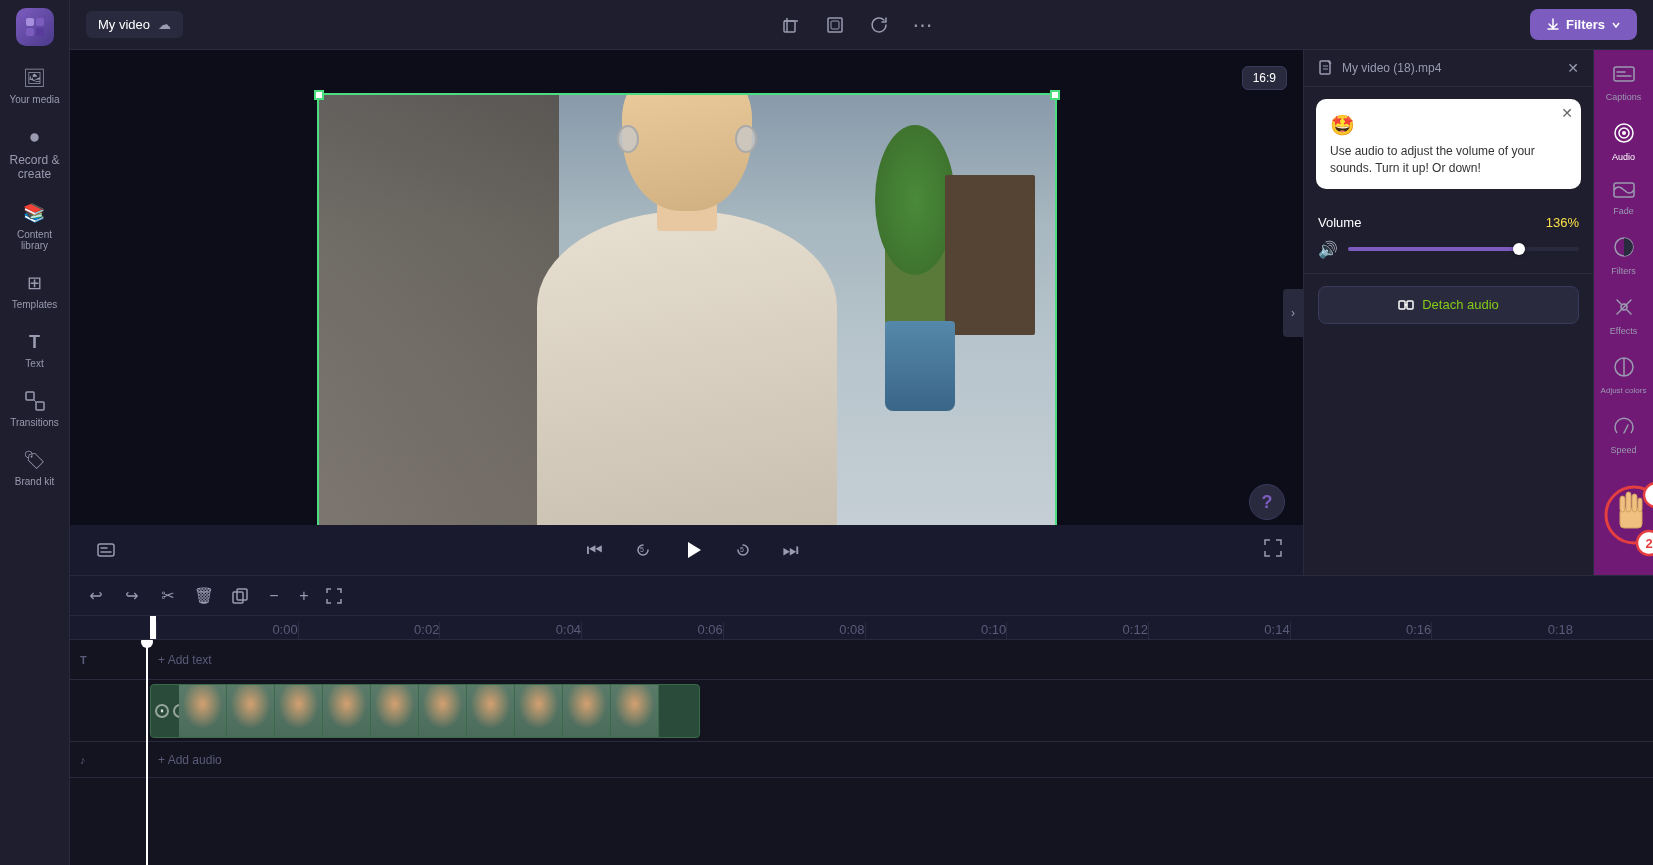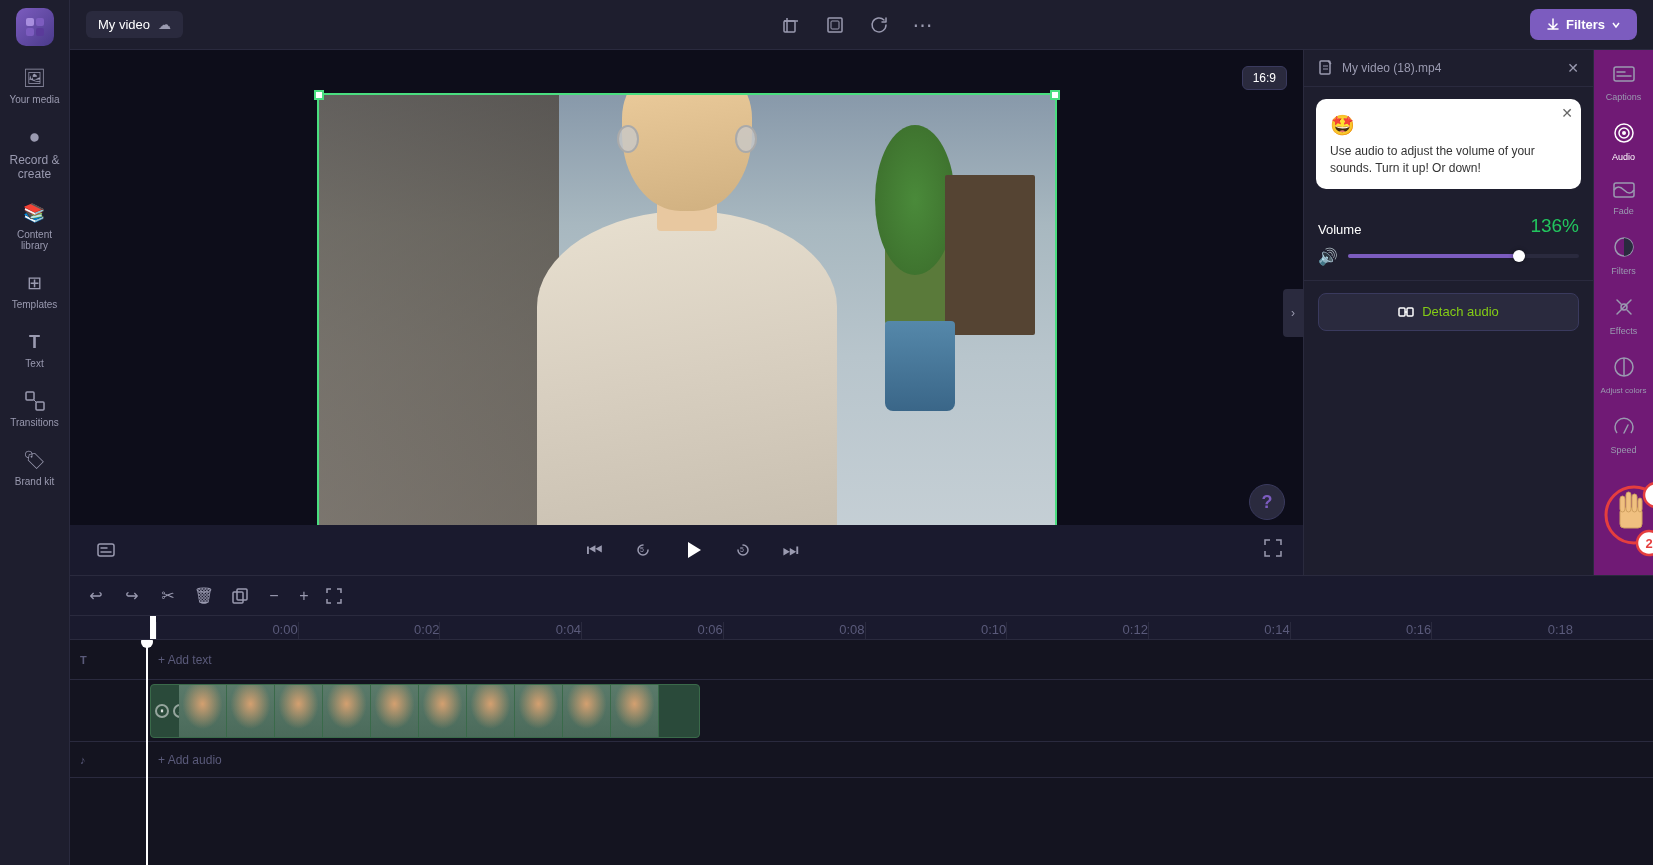--- a/index.html
+++ b/index.html
@@ -269,21 +269,21 @@
       padding: 14px;
       border-bottom: 1px solid #2a2a3e;
     }
     .volume-header {
       display: flex;
       justify-content: space-between;
       align-items: flex-end;
       margin-bottom: 10px;
     }
     .volume-label { font-size: 13px; color: #fff; font-weight: 500; }
-    .volume-value { font-size: 19px; color: #22c55e; }
+    .volume-value { font-size: 13px; color: #fde047; }
     .volume-control {
       display: flex;
       align-items: center;
       gap: 10px;
     }
     .volume-icon { color: #9a9ab0; font-size: 16px; }
     .volume-slider {
       flex: 1;
       height: 4px;
       background: #2a2a3e;

